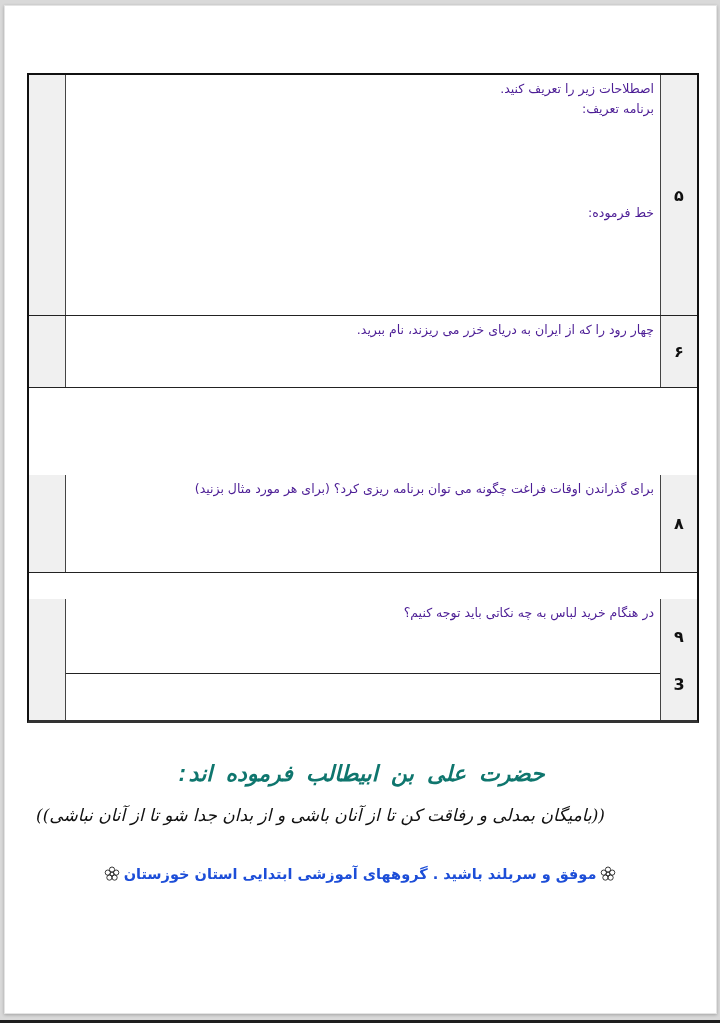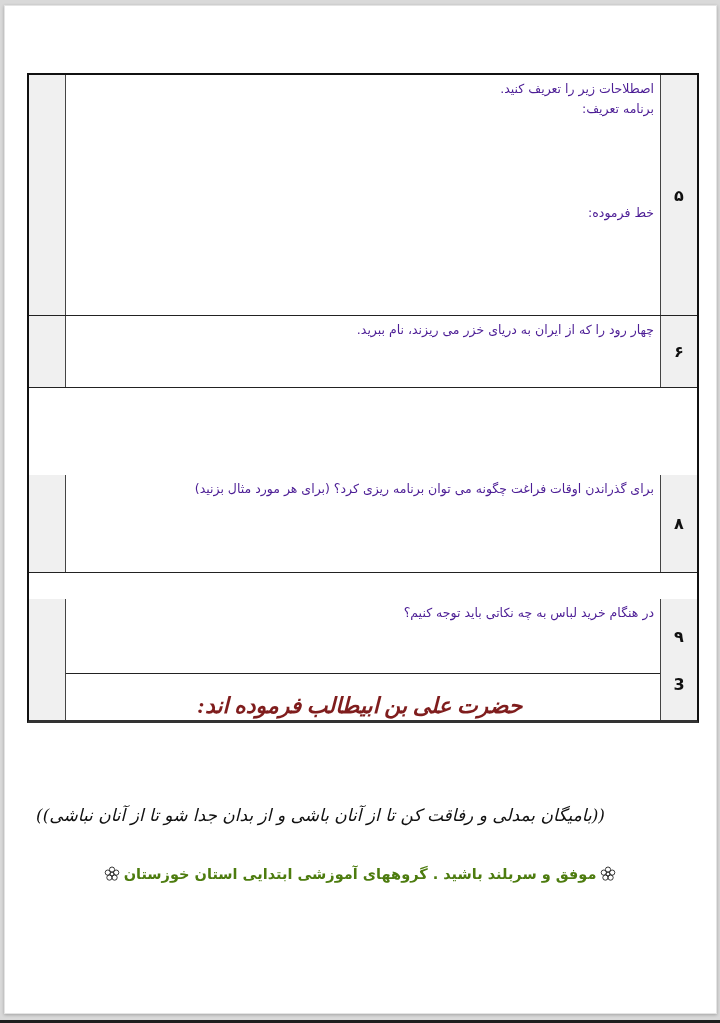--- a/index.html
+++ b/index.html
@@ -66,48 +66,48 @@
       color: #4c1d95;
       line-height: 20px;
     }
     .sub-line {
       display: block;
       margin-top: 0;
     }
     .sub-gap { height: 28px; }
     .quote-title {
       position: absolute;
-      top: 693px; left: 0; width: 720px;
+      top: 761px; left: 0; width: 720px;
       text-align: center;
       direction: rtl;
-      font-family: Liberation Serif, serif;
+      font-family: Liberation Mono, monospace;
       font-style: italic;
       font-weight: bold;
       font-size: 22px;
-      color: #7f1d1d;
+      color: #0f766e;
     }
     .quote-text {
       position: absolute;
       top: 805px; left: 0; width: 641px;
       text-align: center;
       direction: rtl;
       font-family: "DejaVu Serif", serif;
       font-style: italic;
       font-size: 17px;
       color: #111;
     }
     .footer-line {
       position: absolute;
       top: 866px; left: 0; width: 720px;
       display: flex; justify-content: center; align-items: center;
       direction: rtl;
       font-family: "DejaVu Sans", sans-serif;
       font-weight: bold;
       font-size: 14.5px;
-      color: #4d7c0f;
+      color: #1d4ed8;
       gap: 4px;
     }
     .flower {
       width: 16px; height: 16px;
       display: inline-block;
     }
   </style>
 </head>
 <body>
 

